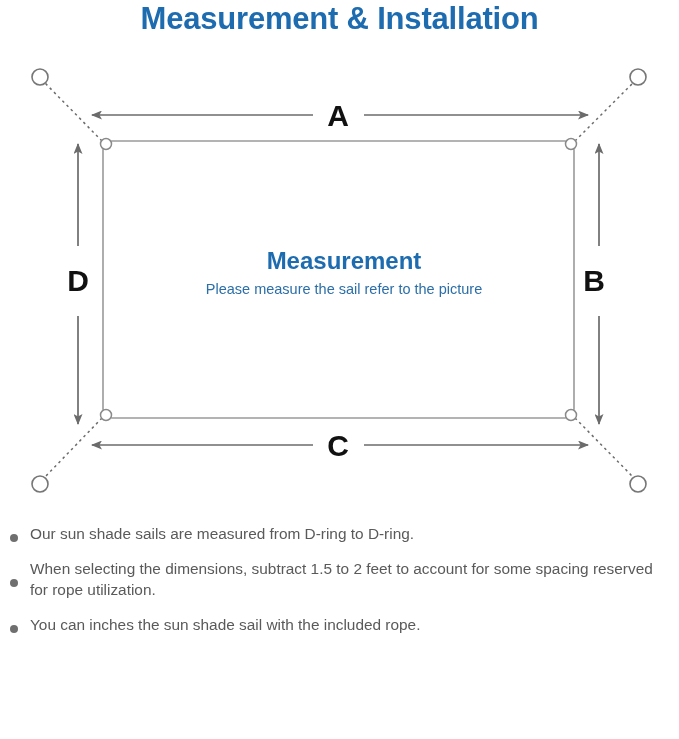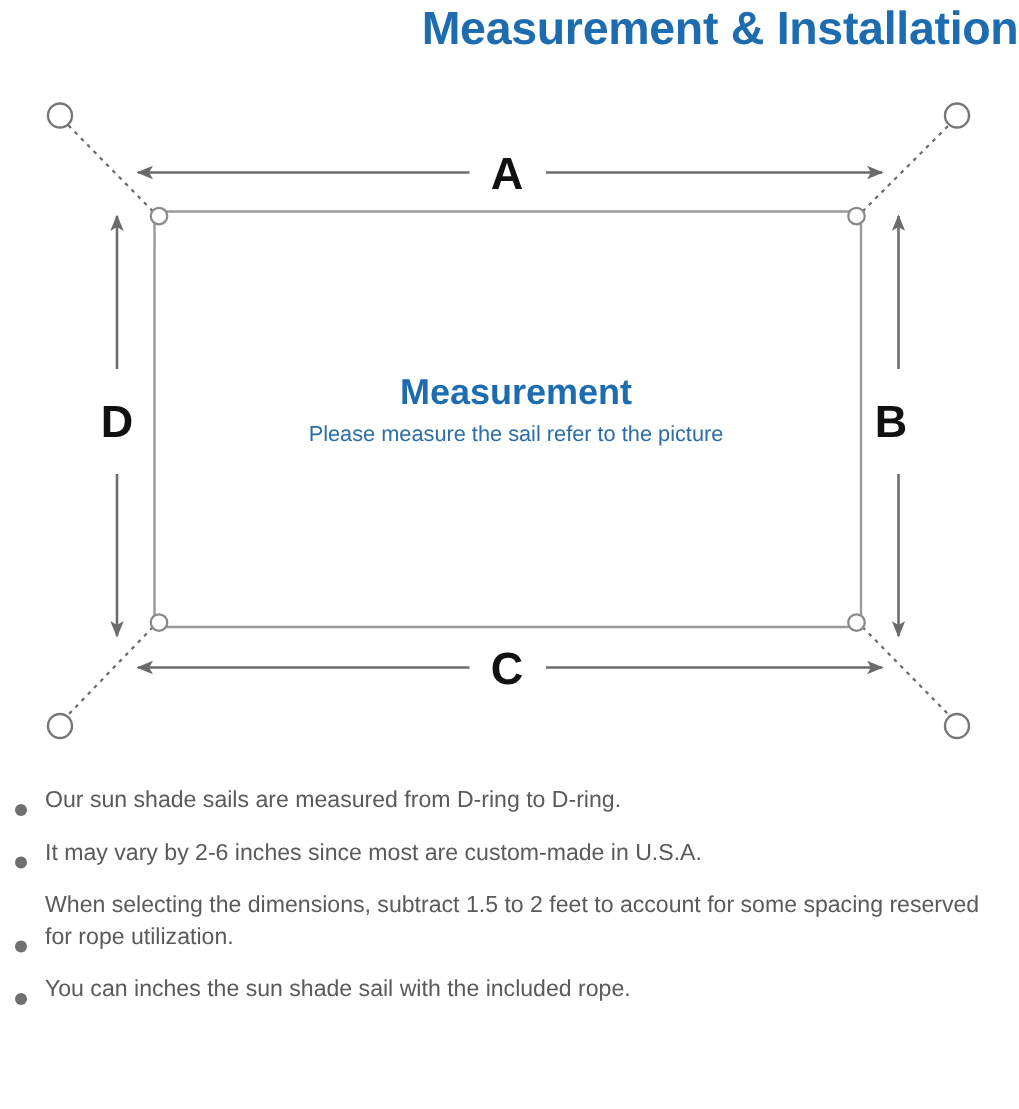--- a/index.html
+++ b/index.html
@@ -18,21 +18,21 @@
   .page {
     position: relative;
     width: 679px;
     height: 739px;
   }
   .title {
     position: absolute;
     top: 0px;
     left: 0;
     width: 679px;
-    text-align: right;
+    text-align: center;
     font-size: 31px;
     font-weight: bold;
     color: #1e6cb0;
     letter-spacing: -0.2px;
     line-height: 38px;
   }
   .diagram {
     position: absolute;
     top: 48px;
     left: 0;
@@ -57,21 +57,21 @@
     fill: #111111;
   }
   .notes {
     position: absolute;
     top: 523px;
     left: 0;
     width: 679px;
   }
   .note-row {
     display: flex;
-    align-items: flex-end;
+    align-items: center;
     margin-bottom: 14px;
     padding-left: 10px;
     padding-right: 20px;
   }
   .note-bullet {
     flex: 0 0 auto;
     width: 8px;
     height: 8px;
     border-radius: 50%;
     background: #6f6f6f;
@@ -158,24 +158,20 @@
     </svg>
   </div>
 
   <div class="notes">
     <div class="note-row">
       <span class="note-bullet"></span>
       <span class="note-text">Our sun shade sails are measured from D-ring to D-ring.</span>
     </div>
     <div class="note-row">
       <span class="note-bullet"></span>
-      <span class="note-text">It may vary by 2-6 inches since most are custom-made in U.S.A.</span>
-    </div>
-    <div class="note-row">
-      <span class="note-bullet"></span>
       <span class="note-text">When selecting the dimensions, subtract 1.5 to 2 feet to account for some spacing reserved for rope utilization.</span>
     </div>
     <div class="note-row">
       <span class="note-bullet"></span>
       <span class="note-text">You can inches the sun shade sail with the included rope.</span>
     </div>
   </div>
 
 </div>
 

